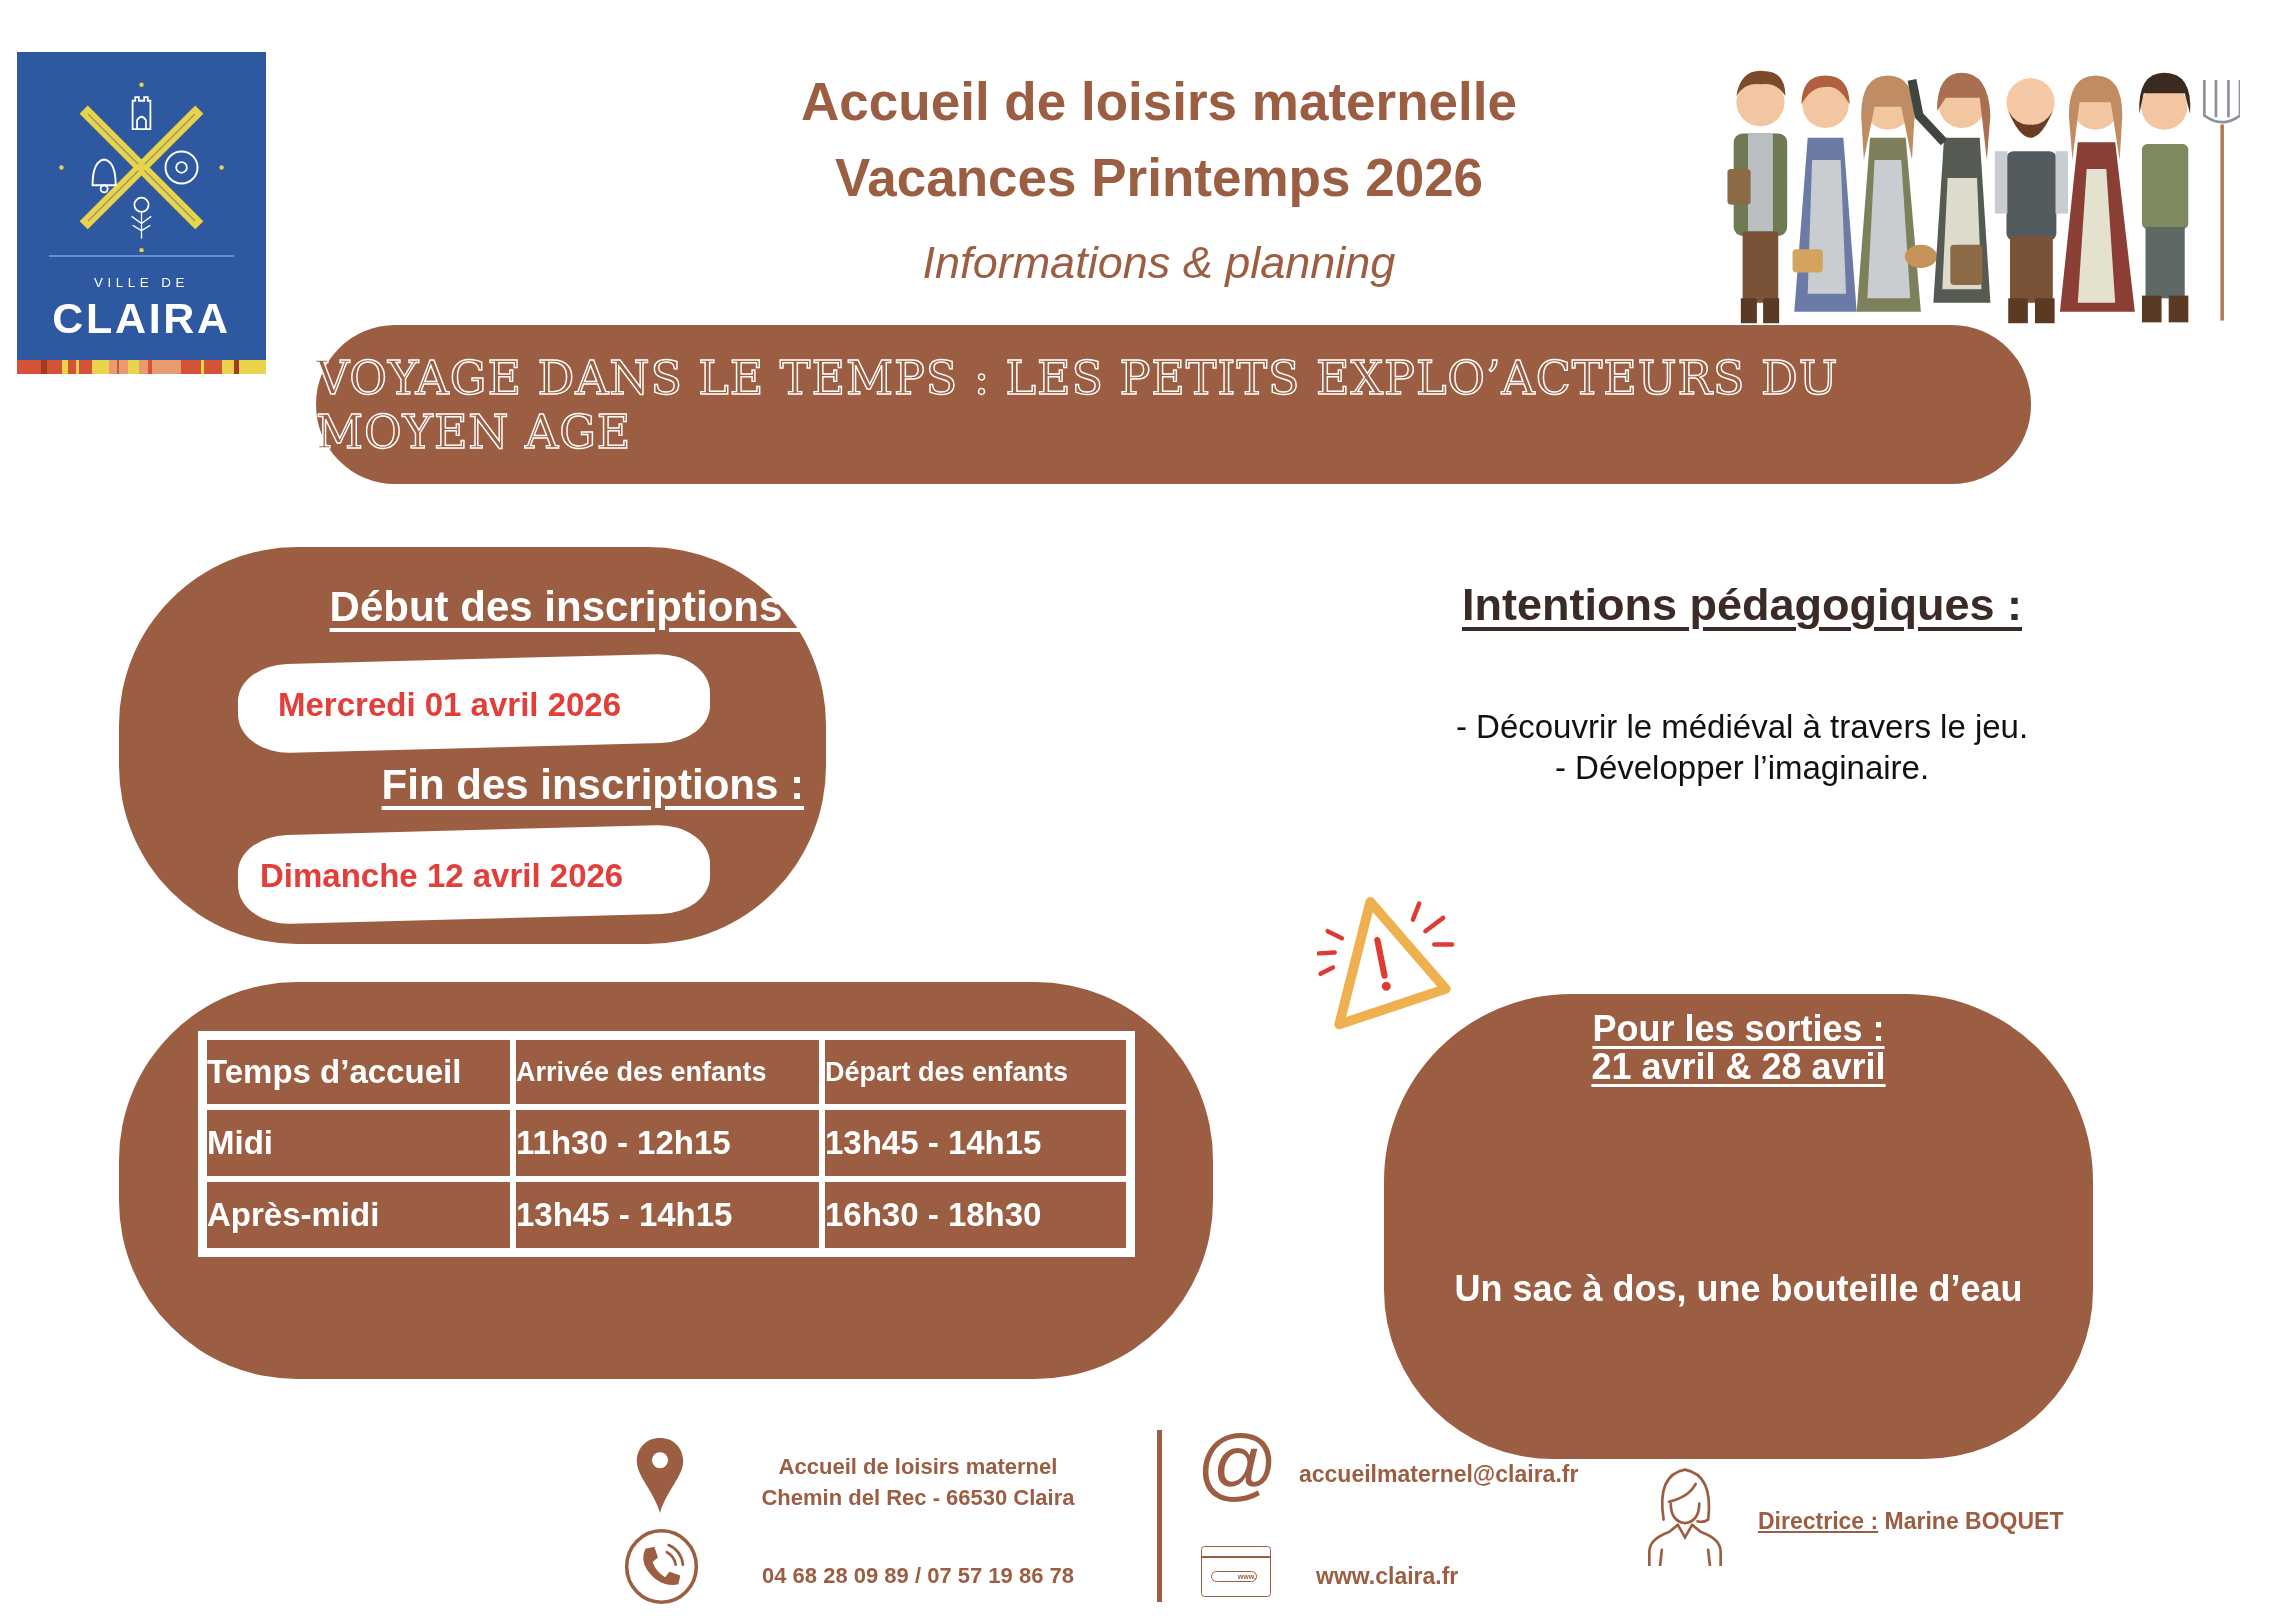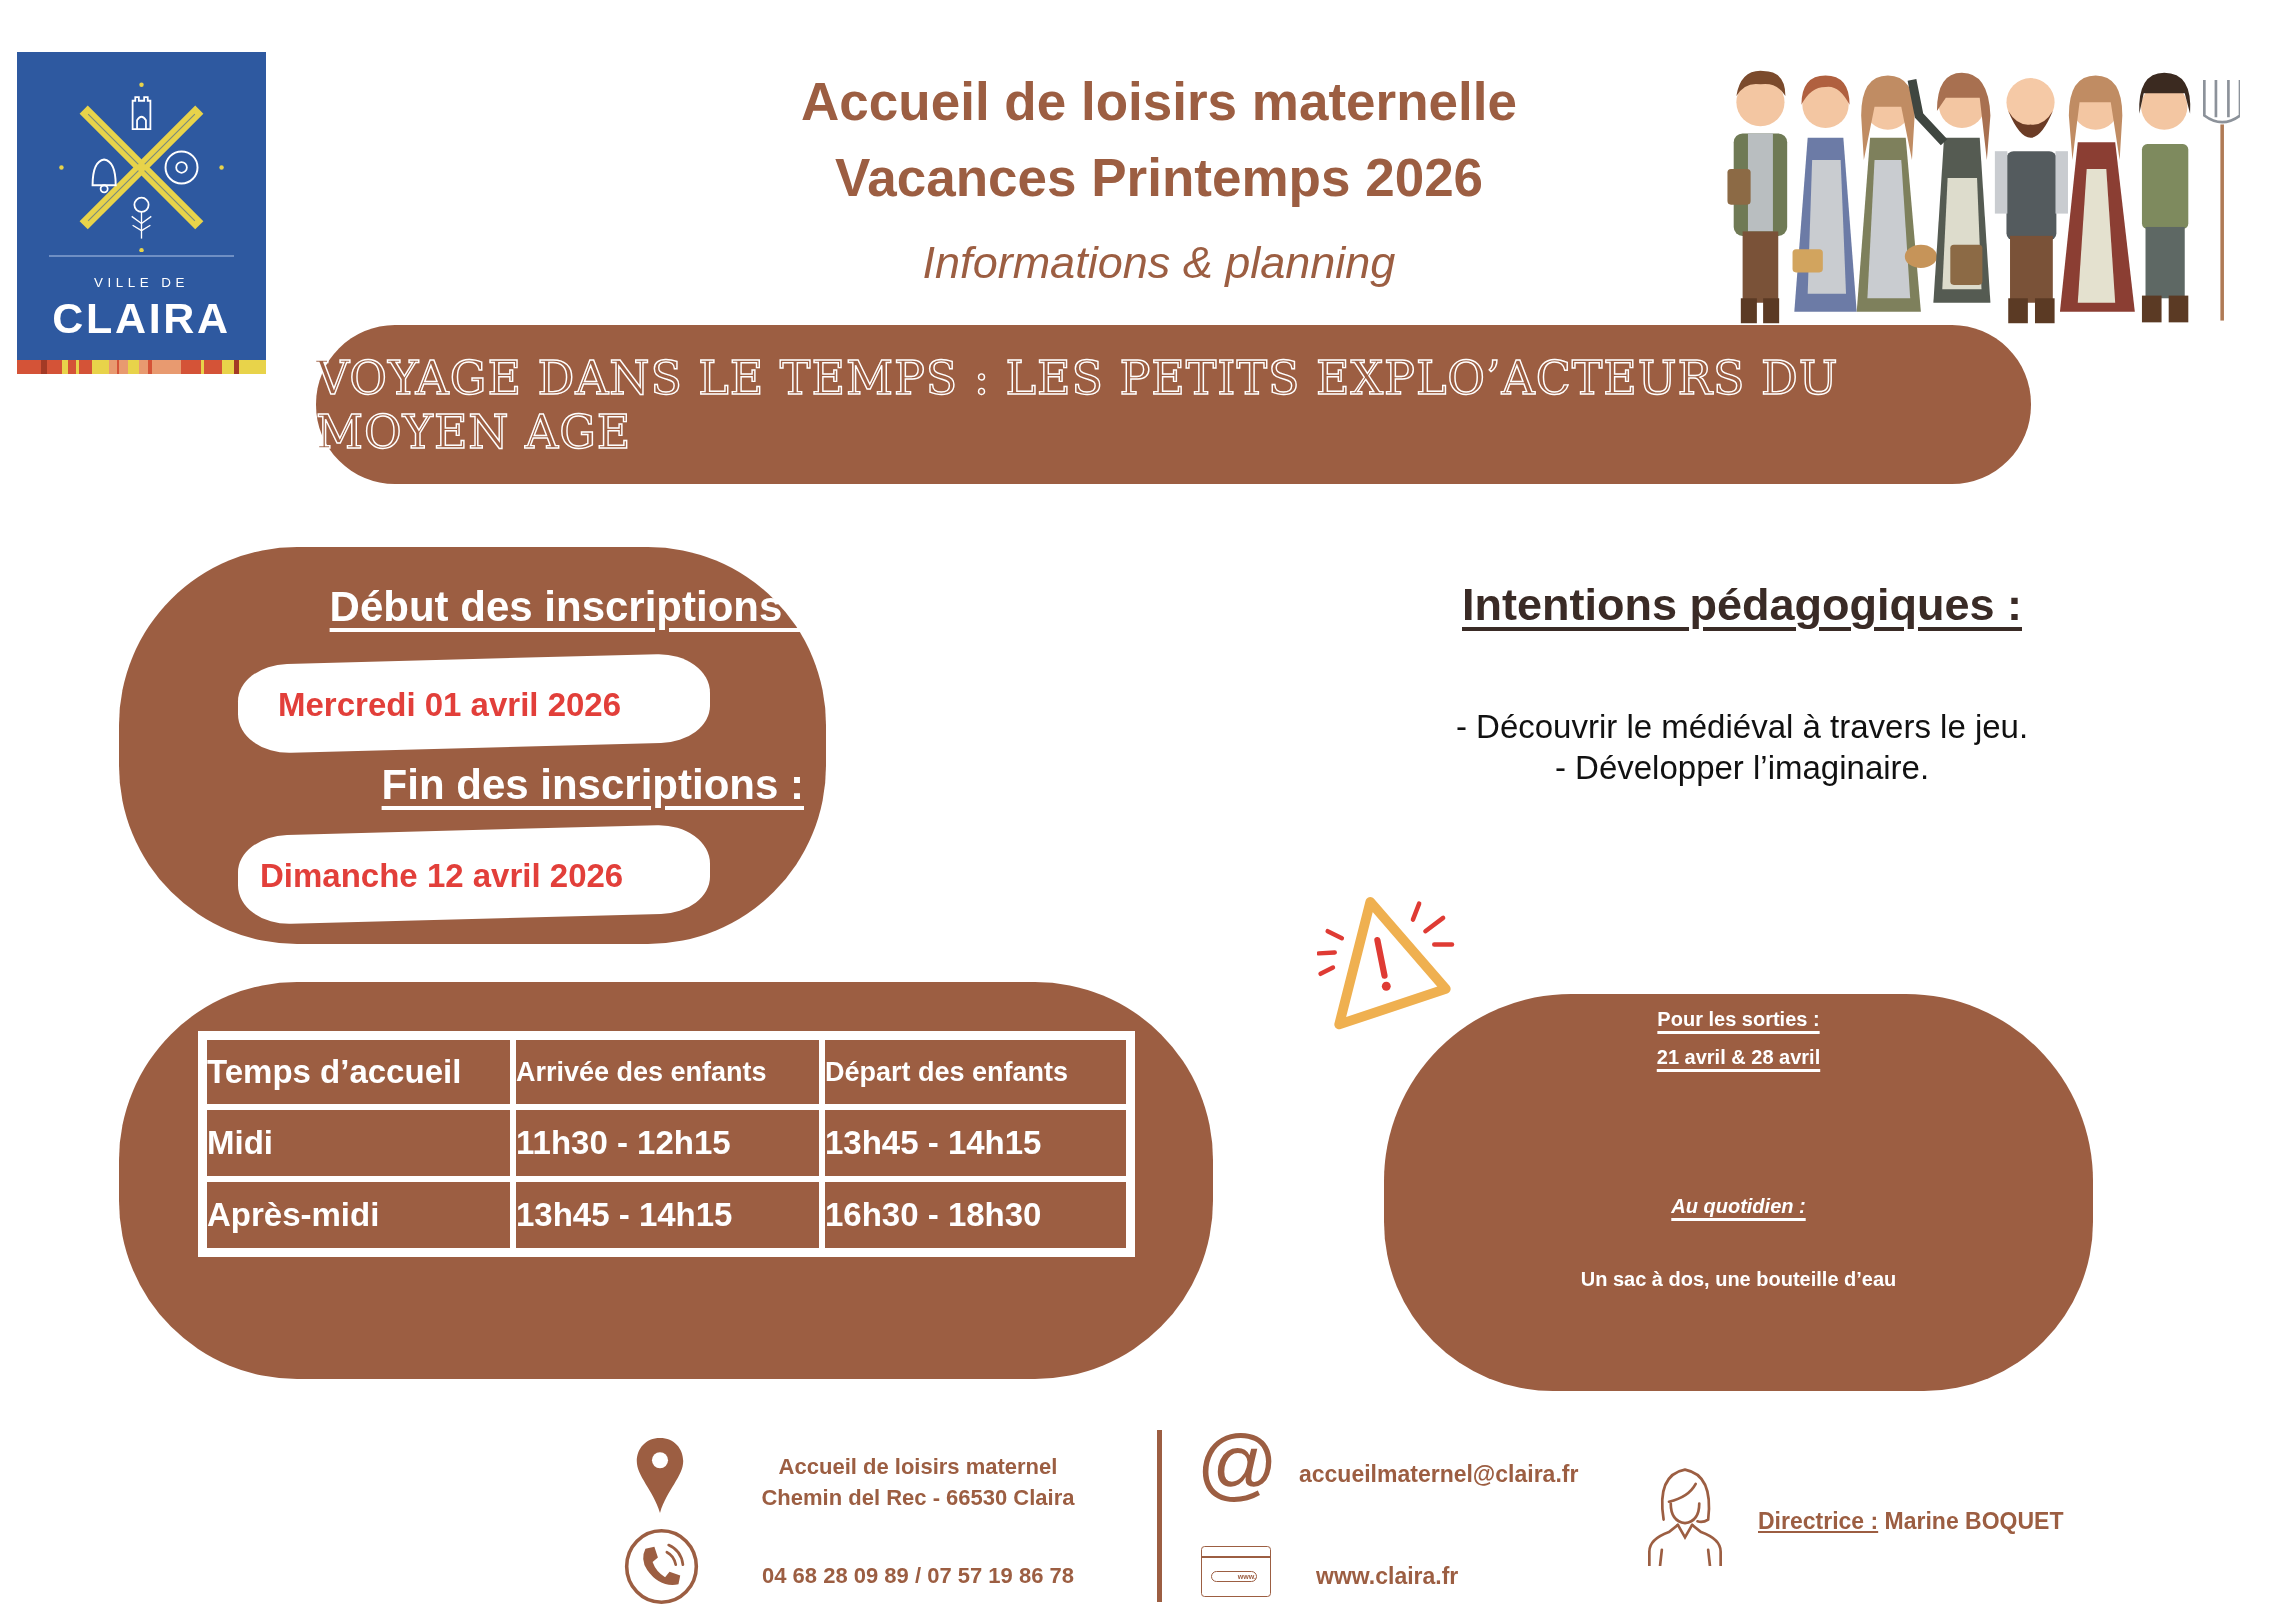--- a/index.html
+++ b/index.html
@@ -46,21 +46,21 @@
 
   
   #intent-title { left:1390px; width:704px; top:579px; text-align:center; color:#3A2B26; font-weight:bold; font-size:45px; }
   #intent-title span { text-decoration:underline; text-decoration-thickness:3.6px; text-underline-offset:7.1px; }
   .intent-line { left:1390px; width:704px; text-align:center; color:#111; font-size:33px; }
 
   
   #warning { left:1317px; top:891px; width:151px; height:147px; }
 
   
-  #info-box { left:1384px; top:994px; width:709px; height:397px; border-radius:187px 187px 169px 169px; color:#fff; font-weight:bold; font-size:20px; text-align:center; }
+  #info-box { left:1384px; top:994px; width:709px; height:465px; border-radius:187px 187px 169px 169px; color:#fff; font-weight:bold; font-size:36px; text-align:center; }
   #info-box .l { position:absolute; left:0; right:0; }
   .ul { text-decoration:underline; text-decoration-thickness:2.7px; text-underline-offset:4.5px; }
   .it { font-style:italic; }
 
   
   .foot-text { color:#9C5E42; font-weight:bold; font-size:22px; }
   #divider { left:1157px; top:1430px; width:4.5px; height:172px; background:#9C5E42; }
 </style>
 </head>
 <body>
@@ -247,21 +247,20 @@
     <line x1="4" y1="93" x2="18" y2="86"></line>
     <line x1="108" y1="32" x2="115" y2="14"></line>
     <line x1="122" y1="45" x2="142" y2="30"></line>
     <line x1="132" y1="60" x2="152" y2="60"></line>
   </g>
 </svg>
 
 <div id="info-box" class="abs brown-bg">
   <div class="l" style="top:14.3px;"><span class="ul">Pour les sorties :</span></div>
   <div class="l" style="top:52px;"><span class="ul">21 avril &amp; 28 avril</span></div>
-  <div class="l" style="top:201px;"><span class="ul it">Au quotidien :</span></div>
   <div class="l" style="top:274px;">Un sac à dos, une bouteille d’eau</div>
 </div>
 
 <svg class="abs" style="left:635px; top:1436px; width:50px; height:77px;" viewBox="0 0 56 86">
   <path d="M28 2 C12 2 2 14 2 28 C2 45 20 60 28 86 C36 60 54 45 54 28 C54 14 44 2 28 2 Z" fill="#9C5E42"></path>
   <circle cx="28" cy="27" r="9" fill="#fff"></circle>
 </svg>
 <div class="abs foot-text" style="left:713px; top:1454px; width:410px; text-align:center;">Accueil de loisirs maternel</div>
 <div class="abs foot-text" style="left:713px; top:1485px; width:410px; text-align:center;">Chemin del Rec - 66530 Claira</div>
 

